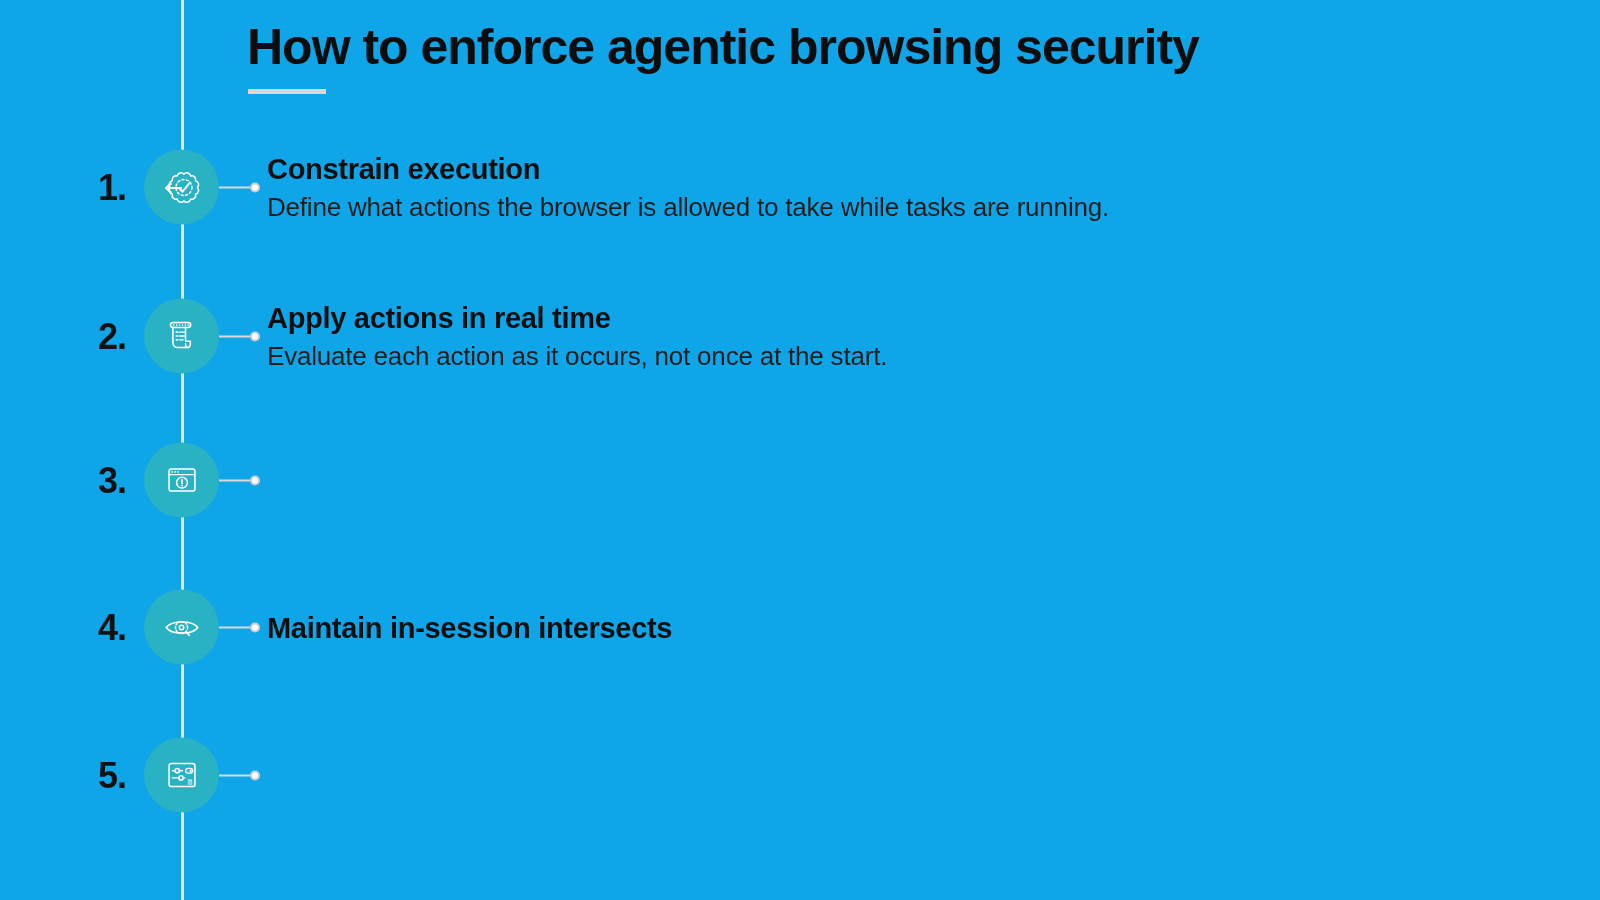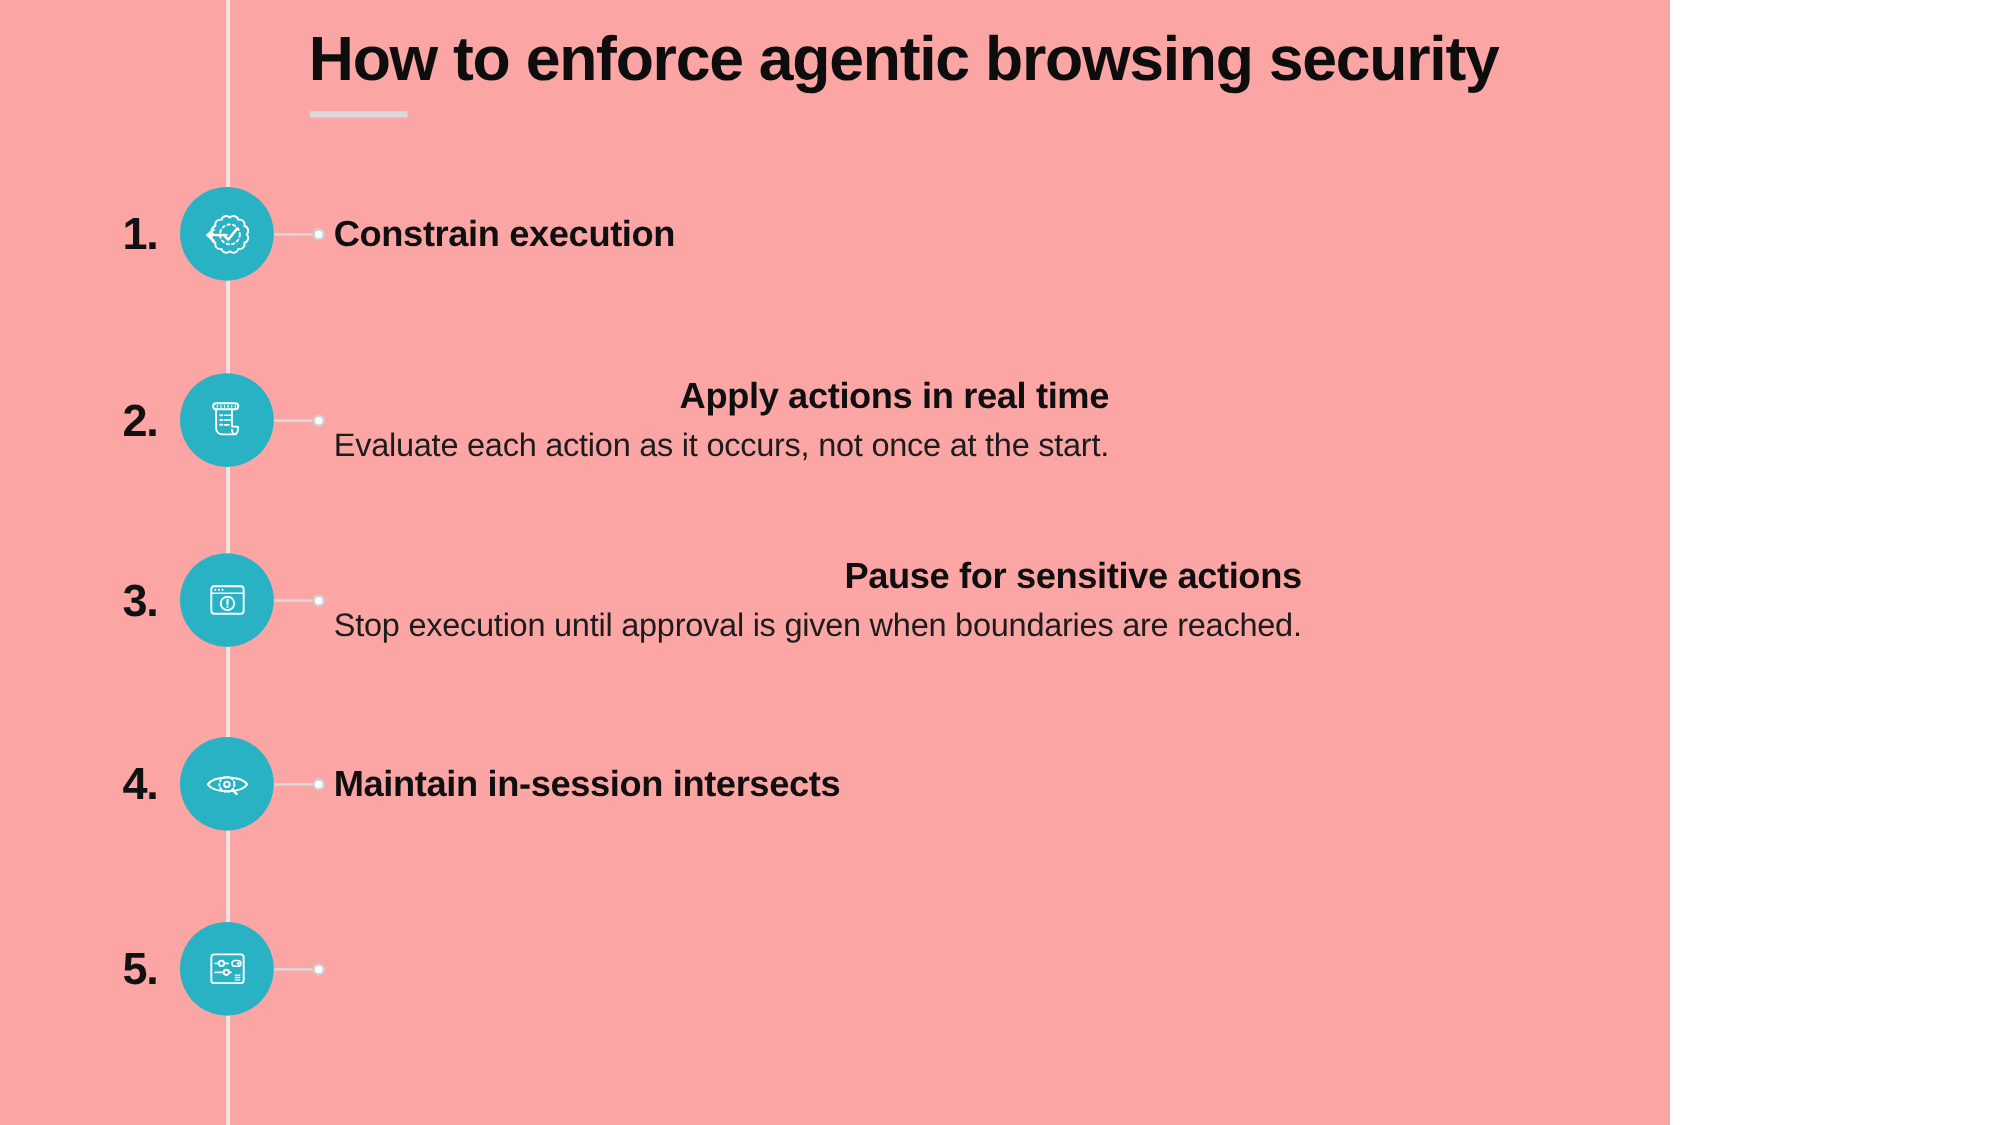--- a/index.html
+++ b/index.html
@@ -1,18 +1,18 @@
 <!DOCTYPE html>
 <html><head>
 <meta charset="utf-8">
 <style>
   * { margin:0; padding:0; box-sizing:border-box; }
   html,body { width:1600px; height:900px; background:#ffffff; }
   body { font-family:"Liberation Sans", sans-serif; color:#101010; }
-  .canvas { position:relative; width:1336px; height:900px; overflow:hidden; background:#fca5a5; }
+  .canvas { position:relative; width:1600px; height:900px; overflow:hidden; background:#0ea5e9; }
 
   .timeline {
     position:absolute; left:181px; top:0; width:3px; height:900px;
     background:#e8e8e8; z-index:0;
   }
 
   .page-header { position:absolute; left:247px; top:22px; z-index:1; }
   .page-title {
     font-size:50px; font-weight:bold; letter-spacing:-1px; line-height:1.0;
     color:#0d0d0d; white-space:nowrap;
@@ -37,21 +37,21 @@
     border-radius:50%; background:#29b1c4;
     display:flex; align-items:center; justify-content:center;
     position:relative; z-index:2;
   }
   .icon-circle svg { display:block; }
   .connector-line { width:31px; height:2px; flex:none; background:#d9d9d9; }
   .connector-ring {
     width:10px; height:10px; flex:none; border-radius:50%;
     border:2px solid #cfcfcf; background:#ffffff;
   }
-  .step-texts { margin-left:7px; padding-top:2px;text-align:right; }
+  .step-texts { margin-left:7px; padding-top:2px; }
   .step-title {
     font-size:29px; font-weight:bold; letter-spacing:-0.3px;
     line-height:1.2; color:#0f0f0f; white-space:nowrap;
   }
   .step-desc {
     font-size:26px; font-weight:normal; letter-spacing:-0.2px;
     line-height:1.3; color:#1c1c1c; margin-top:4px; white-space:nowrap;
   }
 </style>
 </head>
@@ -77,20 +77,21 @@
             <path d="M18.8 24.6 L22.6 28.4 L30 19.2" stroke-width="2.1"></path>
             <path d="M21 24.6 H5.2 M10.4 20 L5.2 24.6 L10.4 29.2" stroke-width="2.1"></path>
           </g>
         </svg>
       </span>
     </div>
     <div class="connector-line"></div>
     <div class="connector-ring"></div>
     <div class="step-texts">
       <div class="step-title">Constrain execution</div>
+      <div class="step-desc">Define what actions the browser is allowed to take while tasks are running.</div>
     </div>
   </div>
 
   <div class="step" style="top:336px">
     <div class="step-num">2.</div>
     <div class="icon-circle">
       <span>
         <svg width="46" height="46" viewBox="0 0 48 48" fill="none" stroke="#ffffff" stroke-width="1.6" stroke-linecap="round" stroke-linejoin="round">
           <rect x="12" y="9.5" width="21" height="5" rx="2.5"></rect>
           <path d="M15.5 11.2 v1.6 M18.5 11.2 v1.6 M21.5 11.2 v1.6 M24.5 11.2 v1.6 M27.5 11.2 v1.6 M30.5 11.2 v1.6" stroke-width="1"></path>
@@ -120,24 +121,20 @@
           <circle cx="16.8" cy="15" r="0.9" fill="#ffffff" stroke="none"></circle>
           <circle cx="19.8" cy="15" r="0.9" fill="#ffffff" stroke="none"></circle>
           <circle cx="24" cy="26.3" r="5.6"></circle>
           <line x1="24" y1="23.4" x2="24" y2="27.2" stroke-width="1.8"></line>
           <circle cx="24" cy="29.3" r="0.9" fill="#ffffff" stroke="none"></circle>
         </svg>
       </span>
     </div>
     <div class="connector-line"></div>
     <div class="connector-ring"></div>
-    <div class="step-texts">
-      <div class="step-title">Pause for sensitive actions</div>
-      <div class="step-desc">Stop execution until approval is given when boundaries are reached.</div>
-    </div>
   </div>
 
   <div class="step" style="top:627px">
     <div class="step-num">4.</div>
     <div class="icon-circle">
       <span>
         <svg width="46" height="46" viewBox="0 0 48 48" fill="none" stroke="#ffffff" stroke-width="1.6" stroke-linecap="round" stroke-linejoin="round">
           <path d="M7.5 24 C13 16.3 35 16.3 40.5 24 C35 31.7 13 31.7 7.5 24 Z"></path>
           <circle cx="23.5" cy="24" r="6.3" stroke-dasharray="1.6 2.1"></circle>
           <circle cx="23.5" cy="24" r="2.3"></circle>

